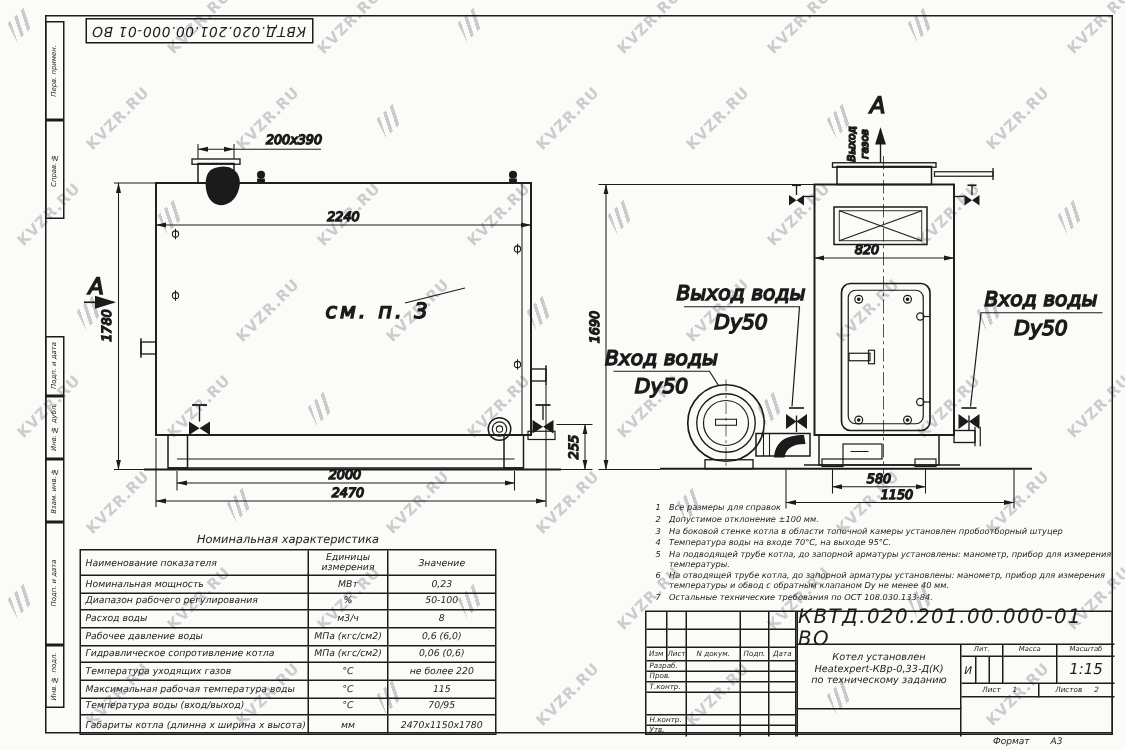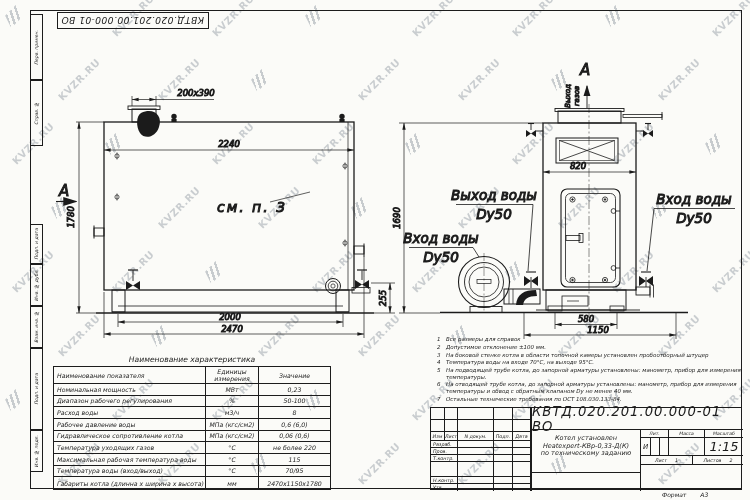--- a/index.html
+++ b/index.html
@@ -381,21 +381,21 @@
   <div class="abs mbox" style="top:348px;height:82px">
       <span>Подп. и дата</span>
     </div>
   <div class="abs mbox" style="top:430px;height:42px">
       <span>Инв. № подл.</span>
     </div>
   <div class="abs stamp">
     <span>КВТД.020.201.00.000-01 ВО</span>
   </div>
 
-  <div class="abs spec-title">Наименование характеристика</div>
+  <div class="abs spec-title">Номинальная характеристика</div>
   <div class="abs spec">
     <div class="sc">Наименование показателя</div>
     <div class="sc ctr">
       <div class="units2">
           <span>Единицы</span>
           <span>измерения</span>
         </div>
     </div>
     <div class="sc ctr lc">Значение</div>
 
@@ -520,21 +520,21 @@
     </div>
     <div class="tb-name-btm"></div>
 
     <div class="cell" style="left:210px;top:22px;width:28px;height:8px;font-size:4.6px">Лит.</div>
     <div class="cell" style="left:238px;top:22px;width:36px;height:8px;font-size:4.6px">Масса</div>
     <div class="cell" style="left:274px;top:22px;width:38px;height:8px;border-right:none;font-size:4.6px">Масштаб</div>
     <div class="cell" style="left:210px;top:30px;width:10px;height:18px;font-size:7px">И</div>
     <div class="cell" style="left:220px;top:30px;width:9px;height:18px"></div>
     <div class="cell" style="left:229px;top:30px;width:9px;height:18px"></div>
     <div class="cell" style="left:238px;top:30px;width:36px;height:18px"></div>
-    <div class="cell" style="left:274px;top:30px;width:38px;height:18px;border-right:none;font-size:13px">1:15</div>
+    <div class="cell" style="left:274px;top:30px;width:38px;height:18px;border-right:none;font-size:10px">1:15</div>
 
     <div class="cell" style="left:210px;top:48px;width:52px;height:9px;gap:8px">
       <span>Лист</span>
       <span>1</span>
     </div>
     <div class="cell" style="left:262px;top:48px;width:50px;height:9px;border-right:none;gap:8px">
       <span>Листов</span>
       <span>2</span>
     </div>
 

